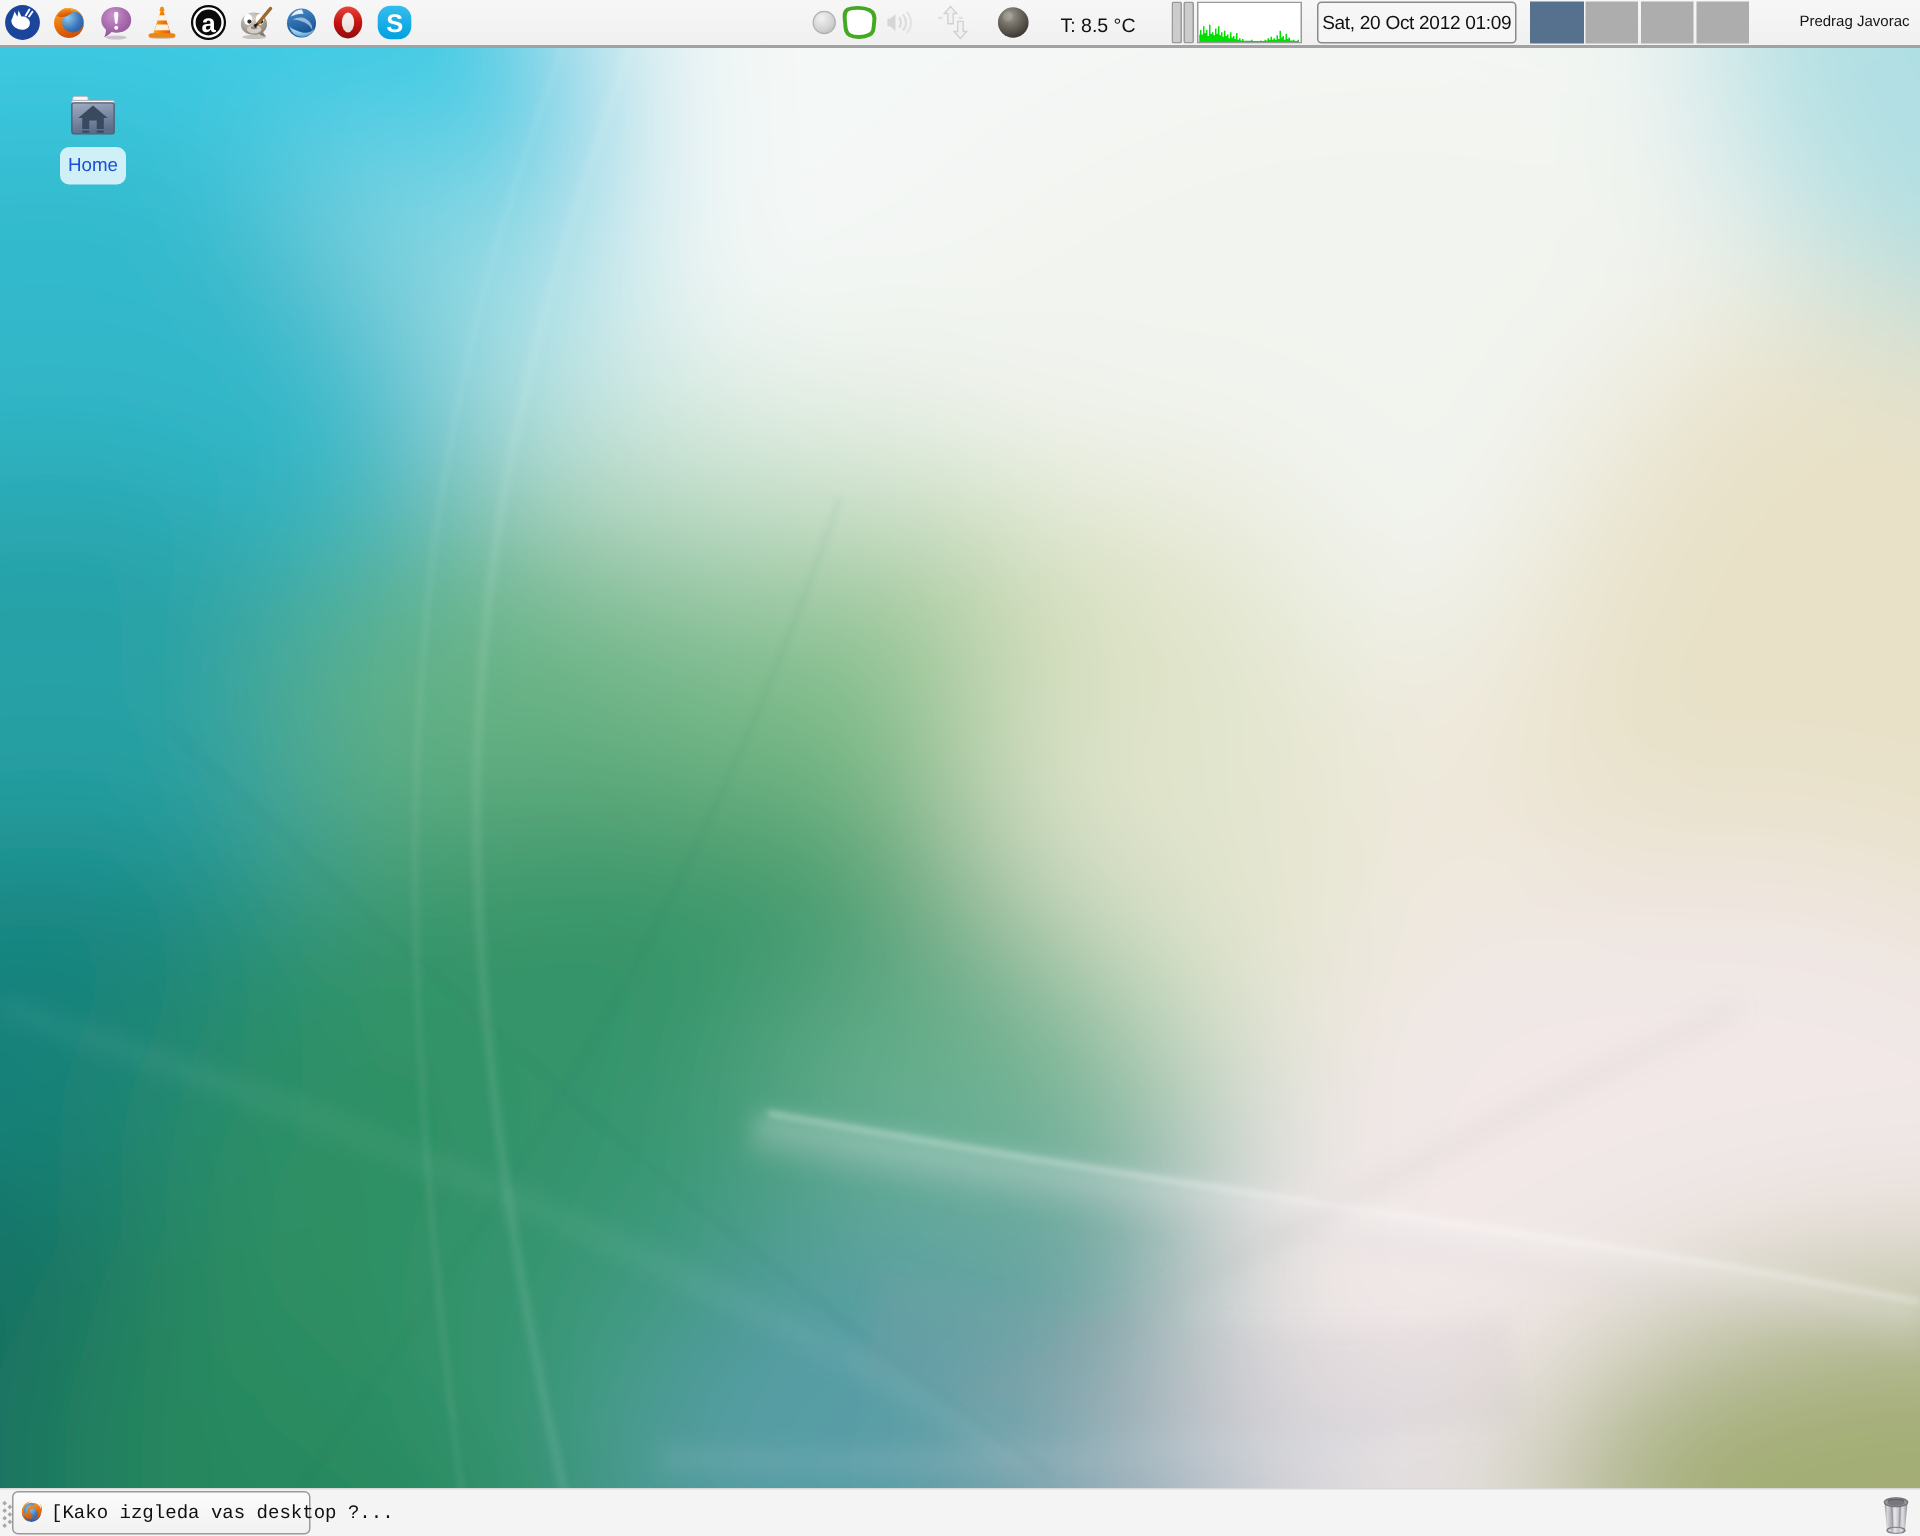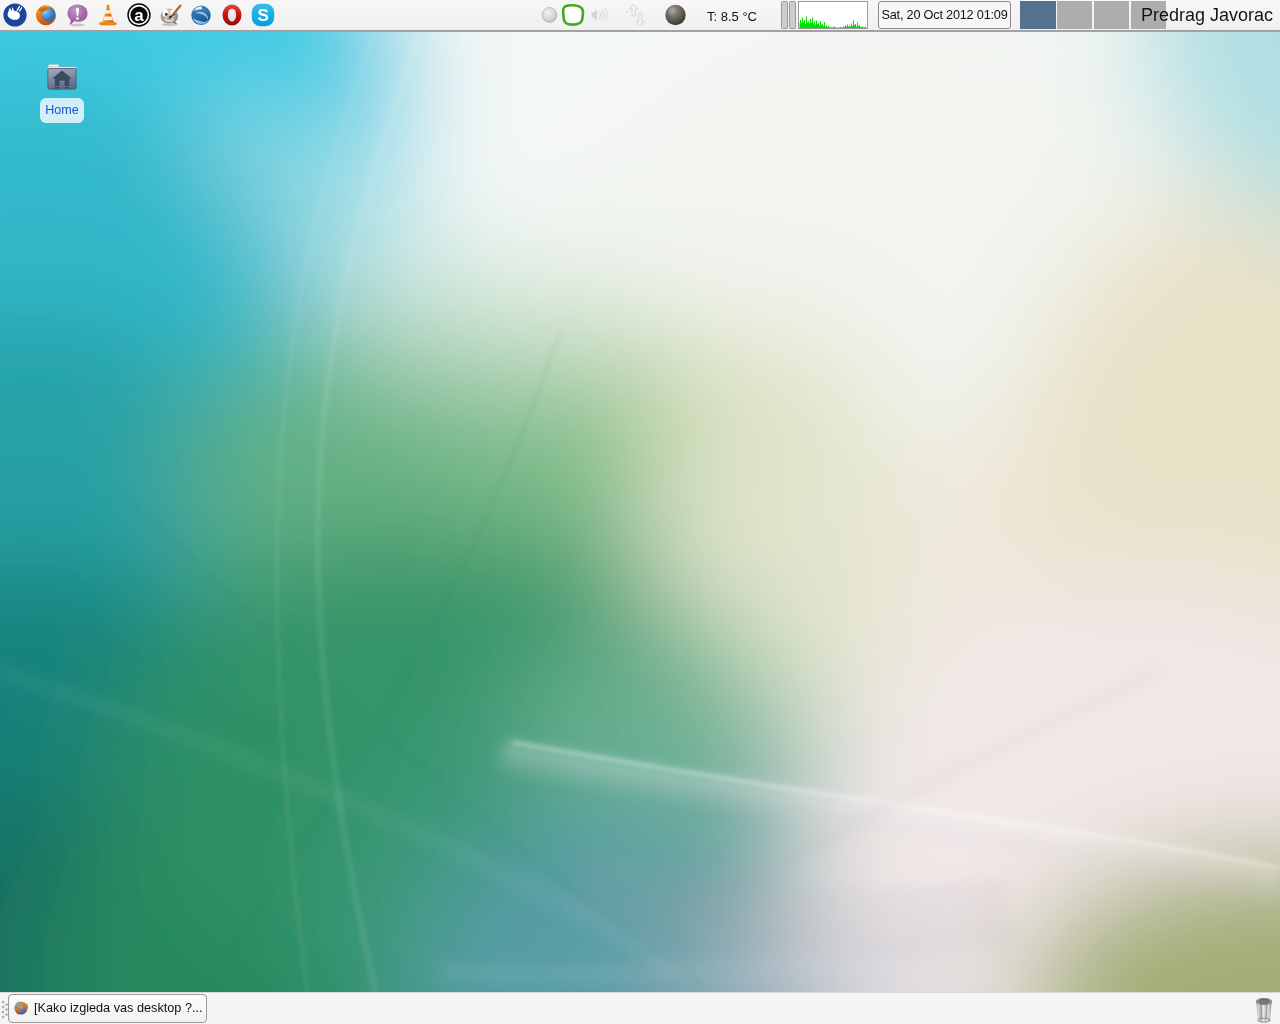--- a/index.html
+++ b/index.html
@@ -22,34 +22,34 @@
 .licon { position:absolute; top:3px; width:24px; height:24px; }
 .ttext { position:absolute; top:2px; height:46px; line-height:30px; font-size:13px; color:#111; }
 #clock {
   position:absolute; left:878px; top:1px; width:133px; height:28px;
   background:#f6f6f6; border:1px solid #8a8a8a; border-radius:3px;
   text-align:center; line-height:26px; font-size:12.7px; letter-spacing:-0.2px; color:#111; white-space:nowrap;
 }
 #pager { position:absolute; left:1020px; top:1px; height:28px; display:flex; }
 #pager .ws { width:35.5px; height:28px; background:#adadad; margin-right:1.4px; }
 #pager .ws.active { background:#56718e; }
-#user { position:absolute; right:7px; top:0; height:30px; line-height:30px; font-size:18px; color:#151515; }
+#user { position:absolute; right:7px; top:0; height:30px; line-height:30px; font-size:10px; color:#151515; }
 
 
 #homeicon { position:absolute; left:47px; top:64px; }
 #homelabel {
   position:absolute; left:40px; top:98px; width:44px; height:25px;
   background:rgba(224,245,250,0.9); border-radius:6px;
   text-align:center; line-height:25px; font-size:12.5px; color:#1d4ed8;
 }
 
 
 #taskbar {
   position:absolute; left:0; top:992px; width:1280px; height:32px;
-  background:#f4f4f4; border-top:1px solid #d9d9d9;
+  background:#f4f4f4; border-top:1px solid #d9d9d9;font-family:Liberation Mono, monospace;
 }
 #taskbtn {
   position:absolute; left:8px; top:1px; width:199px; height:29px;
   background:linear-gradient(#fcfcfc,#f1f1f1);
   border:1px solid #9a9a9a; border-radius:4px;
 }
 #taskbtn .txt { position:absolute; left:25px; top:0; height:27px; line-height:27px; font-size:12.7px; color:#111; white-space:nowrap; }
 svg { display:block; }
 </style>
 </head>

